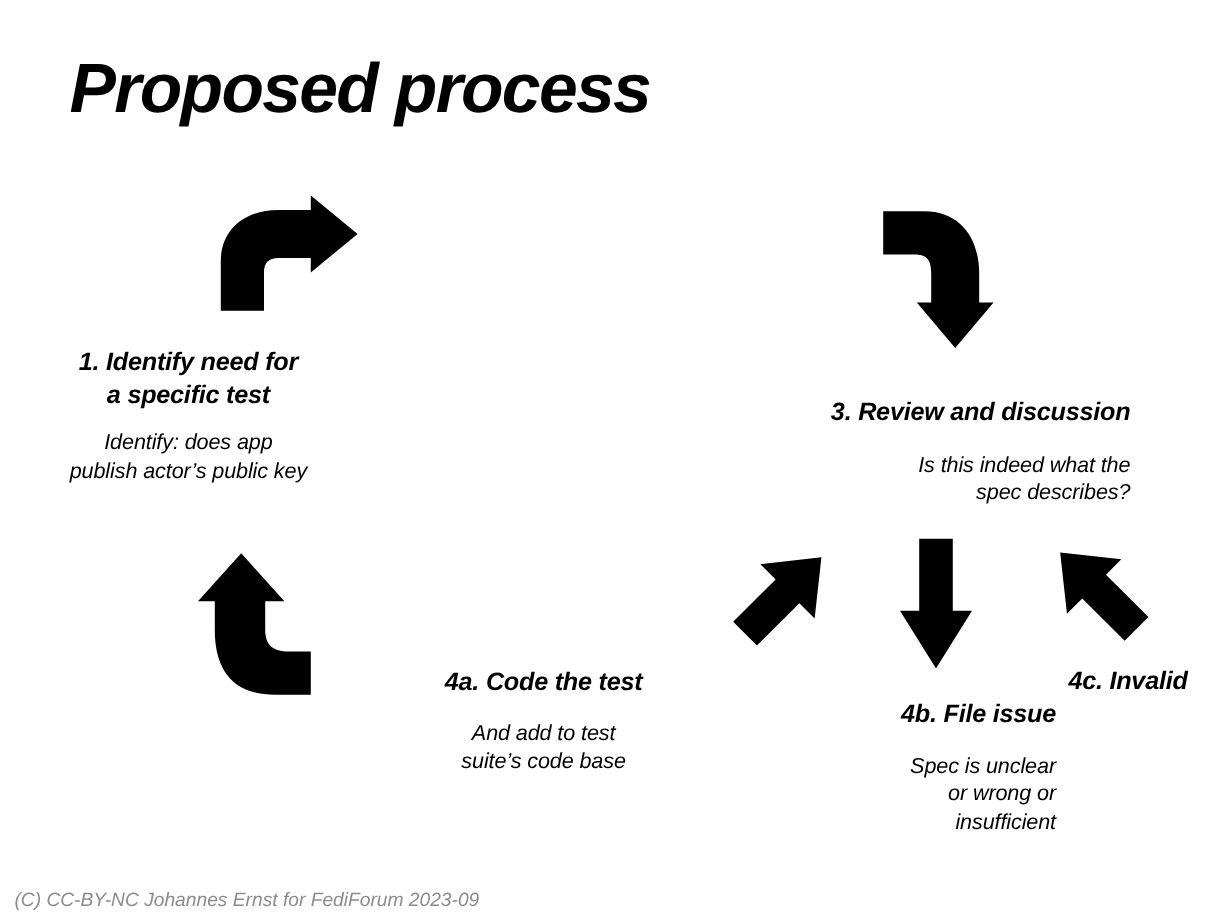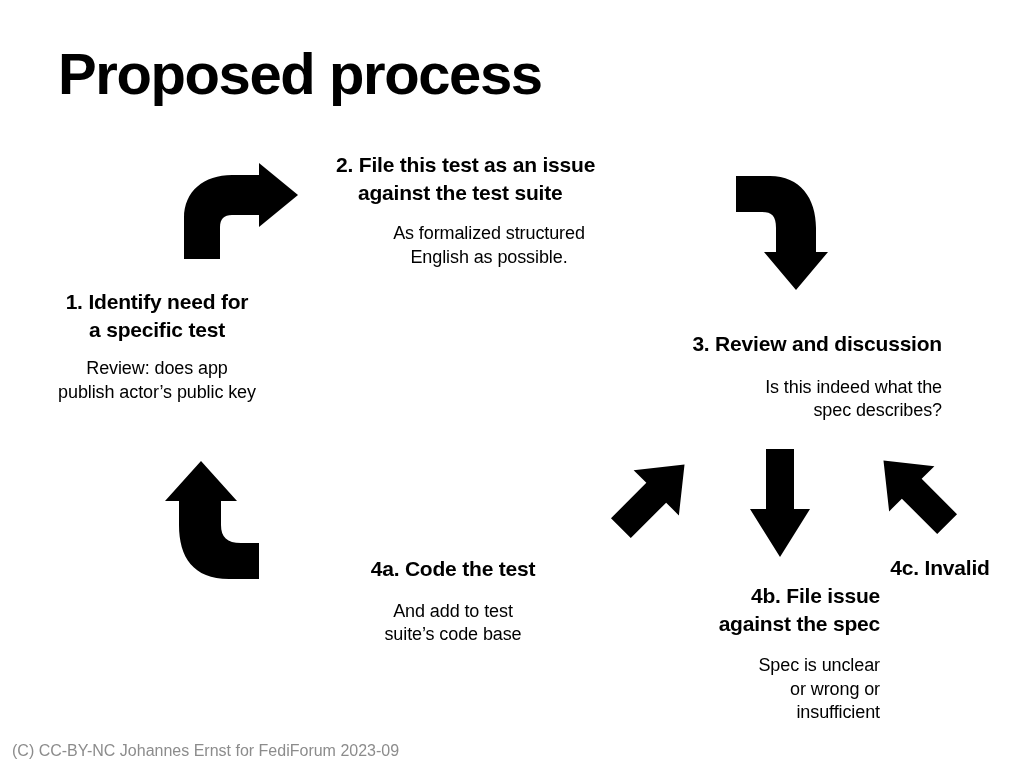--- a/index.html
+++ b/index.html
@@ -11,20 +11,21 @@
   body {
     font-family: "Liberation Sans", sans-serif;
     color: #000000;
   }
   #slide {
     position: relative;
     width: 1000px;
     height: 768px;
     background: #ffffff;
     overflow: hidden;
+    font-style: italic;
   }
   .abs { position: absolute; }
 
   
   #title {
     left: 58px;
     top: 44px;
     font-size: 58px;
     font-weight: bold;
     letter-spacing: -1.4px;
@@ -171,56 +172,45 @@
                L96 84 Z"></path>
     </svg>
   </div>
 
   <div class="abs ctr" id="step1">
     <div class="step-heading">
       <span class="l1">1. Identify need for</span><br>
       <span class="l2">a specific test</span>
     </div>
     <div class="step-body">
-      <span>Review: does app</span><br>
+      <span>Identify: does app</span><br>
       <span>publish actor’s public key</span><br>
     </div>
   </div>
 
-  <div class="abs" id="step2">
-    <div class="step-heading">
-      <span class="l1">2. File this test as an issue</span>
-      <span class="l2">against the test suite</span>
-    </div>
-    <div class="step-body ctr">
-      <span>As formalized structured</span><br>
-      <span>English as possible.</span>
-    </div>
-  </div>
 
   <div class="abs ctr" id="step3">
     <div class="step-heading">3. Review and discussion</div>
     <div class="step-body">
       <span>Is this indeed what the</span><br>
       <span>spec describes?</span>
     </div>
   </div>
 
   <div class="abs ctr" id="step4a">
     <div class="step-heading">4a. Code the test</div>
     <div class="step-body">
       <span>And add to test</span><br>
       <span>suite’s code base</span>
     </div>
   </div>
 
   <div class="abs ctr" id="step4b">
     <div class="step-heading">
       <span>4b. File issue</span><br>
-      <span>against the spec</span>
     </div>
     <div class="step-body">
       <span>Spec is unclear</span><br>
       <span>or wrong or</span><br>
       <span>insufficient</span>
     </div>
   </div>
 
   <div class="abs ctr" id="step4c">
     <div class="step-heading">4c. Invalid</div>

